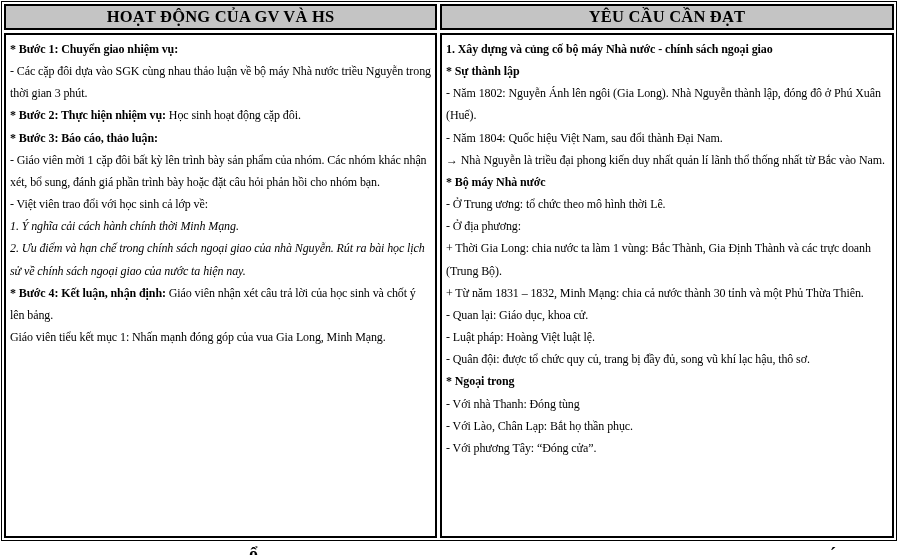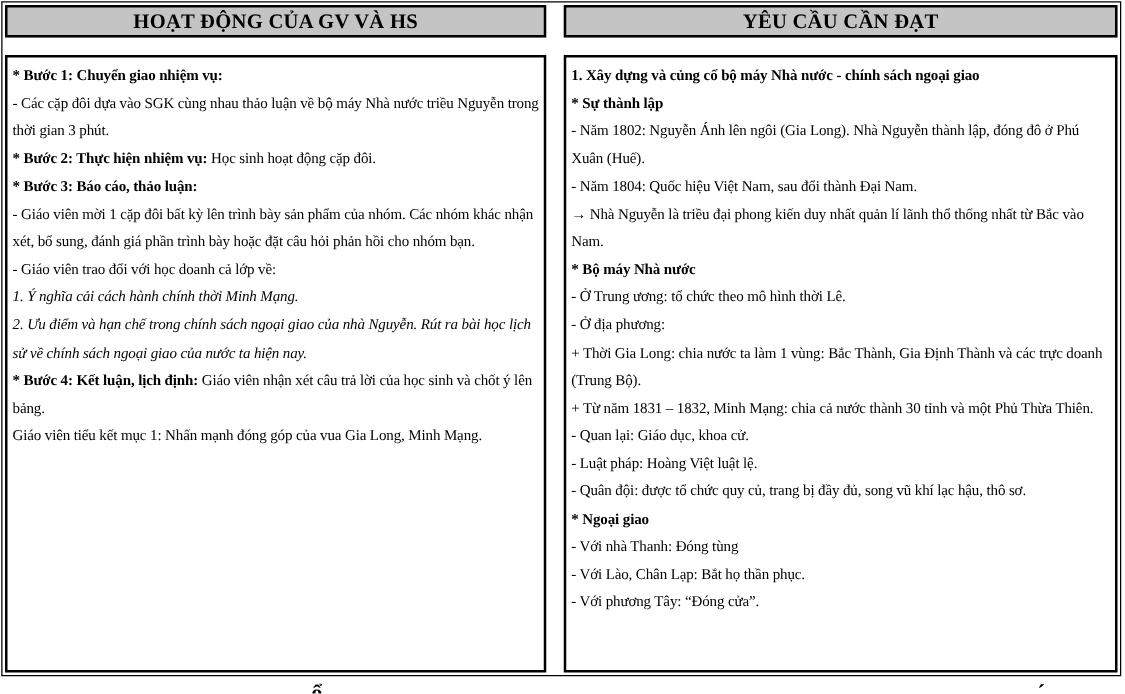--- a/index.html
+++ b/index.html
@@ -23,21 +23,21 @@
     width: 896px;
     height: 540px;
     border: 1px solid #000;
     padding: 2px;
     box-sizing: border-box;
   }
   .grid {
     display: grid;
     grid-template-columns: 433px 1fr;
     grid-template-rows: 26px 1fr;
-    gap: 14px;
+    gap: 3px;
     width: 100%;
     height: 100%;
     box-sizing: border-box;
   }
   .cell {
     border: 2px solid #000;
     box-sizing: border-box;
     background: #ffffff;
     overflow: hidden;
   }
@@ -95,42 +95,42 @@
       <div class="cell hdr">
         <span>YÊU CẦU CẦN ĐẠT</span>
       </div>
 
       <div class="cell body">
         <p class="para"><b>* Bước 1: Chuyển giao nhiệm vụ:</b><i></i><span></span></p>
         <p class="para"><b></b><i></i><span>- Các cặp đôi dựa vào SGK cùng nhau thảo luận về bộ máy Nhà nước triều Nguyễn trong thời gian 3 phút.</span></p>
         <p class="para"><b>* Bước 2: Thực hiện nhiệm vụ:</b><i></i><span> Học sinh hoạt động cặp đôi.</span></p>
         <p class="para"><b>* Bước 3: Báo cáo, thảo luận:</b><i></i><span></span></p>
         <p class="para"><b></b><i></i><span>- Giáo viên mời 1 cặp đôi bất kỳ lên trình bày sản phẩm của nhóm. Các nhóm khác nhận xét, bổ sung, đánh giá phần trình bày hoặc đặt câu hỏi phản hồi cho nhóm bạn.</span></p>
-        <p class="para"><b></b><i></i><span>- Giáo viên trao đổi với học doanh cả lớp về:</span></p>
+        <p class="para"><b></b><i></i><span>- Việt viên trao đổi với học sinh cả lớp về:</span></p>
         <p class="para"><b></b><i>1. Ý nghĩa cải cách hành chính thời Minh Mạng.</i><span></span></p>
         <p class="para"><b></b><i>2. Ưu điểm và hạn chế trong chính sách ngoại giao của nhà Nguyễn. Rút ra bài học lịch sử về chính sách ngoại giao của nước ta hiện nay.</i><span></span></p>
-        <p class="para"><b> * Bước 4: Kết luận, lịch định:</b><i></i><span> Giáo viên nhận xét câu trả lời của học sinh và chốt ý lên bảng.</span></p>
+        <p class="para"><b> * Bước 4: Kết luận, nhận định:</b><i></i><span> Giáo viên nhận xét câu trả lời của học sinh và chốt ý lên bảng.</span></p>
         <p class="para"><b></b><i></i><span>Giáo viên tiểu kết mục 1: Nhấn mạnh đóng góp của vua Gia Long, Minh Mạng.</span></p>
       </div>
 
       <div class="cell body">
         <p class="para"><b>1. Xây dựng và củng cố bộ máy Nhà nước - chính sách ngoại giao</b><i></i><span></span></p>
         <p class="para"><b>* Sự thành lập</b><i></i><span></span></p>
         <p class="para"><b></b><i></i><span>- Năm 1802: Nguyễn Ánh lên ngôi (Gia Long). Nhà Nguyễn thành lập, đóng đô ở Phú Xuân (Huế).</span></p>
         <p class="para"><b></b><i></i><span>- Năm 1804: Quốc hiệu Việt Nam, sau đổi thành Đại Nam.</span></p>
         <p class="para"><b></b><i></i><span>→ Nhà Nguyễn là triều đại phong kiến duy nhất quản lí lãnh thổ thống nhất từ Bắc vào Nam.</span></p>
         <p class="para"><b>* Bộ máy Nhà nước</b><i></i><span></span></p>
         <p class="para"><b></b><i></i><span>- Ở Trung ương: tổ chức theo mô hình thời Lê.</span></p>
         <p class="para"><b></b><i></i><span>- Ở địa phương:</span></p>
         <p class="para"><b></b><i></i><span>+ Thời Gia Long: chia nước ta làm 1 vùng: Bắc Thành, Gia Định Thành và các trực doanh (Trung Bộ).</span></p>
         <p class="para"><b></b><i></i><span>+ Từ năm 1831 – 1832, Minh Mạng: chia cả nước thành 30 tỉnh và một Phủ Thừa Thiên.</span></p>
         <p class="para"><b></b><i></i><span>- Quan lại: Giáo dục, khoa cử.</span></p>
         <p class="para"><b></b><i></i><span>- Luật pháp: Hoàng Việt luật lệ.</span></p>
         <p class="para"><b></b><i></i><span>- Quân đội: được tổ chức quy củ, trang bị đầy đủ, song vũ khí lạc hậu, thô sơ.</span></p>
-        <p class="para"><b>* Ngoại giao</b><i></i><span></span></p>
+        <p class="para"><b>* Ngoại trong</b><i></i><span></span></p>
         <p class="para"><b></b><i></i><span>- Với nhà Thanh: Đóng tùng</span></p>
         <p class="para"><b></b><i></i><span>- Với Lào, Chân Lạp: Bắt họ thần phục.</span></p>
         <p class="para"><b></b><i></i><span>- Với phương Tây: “Đóng cửa”.</span></p>
       </div>
 
     </div>
   </div>
 
   <div class="cutoff">
     <span class="frag frag-left">ổ</span>

